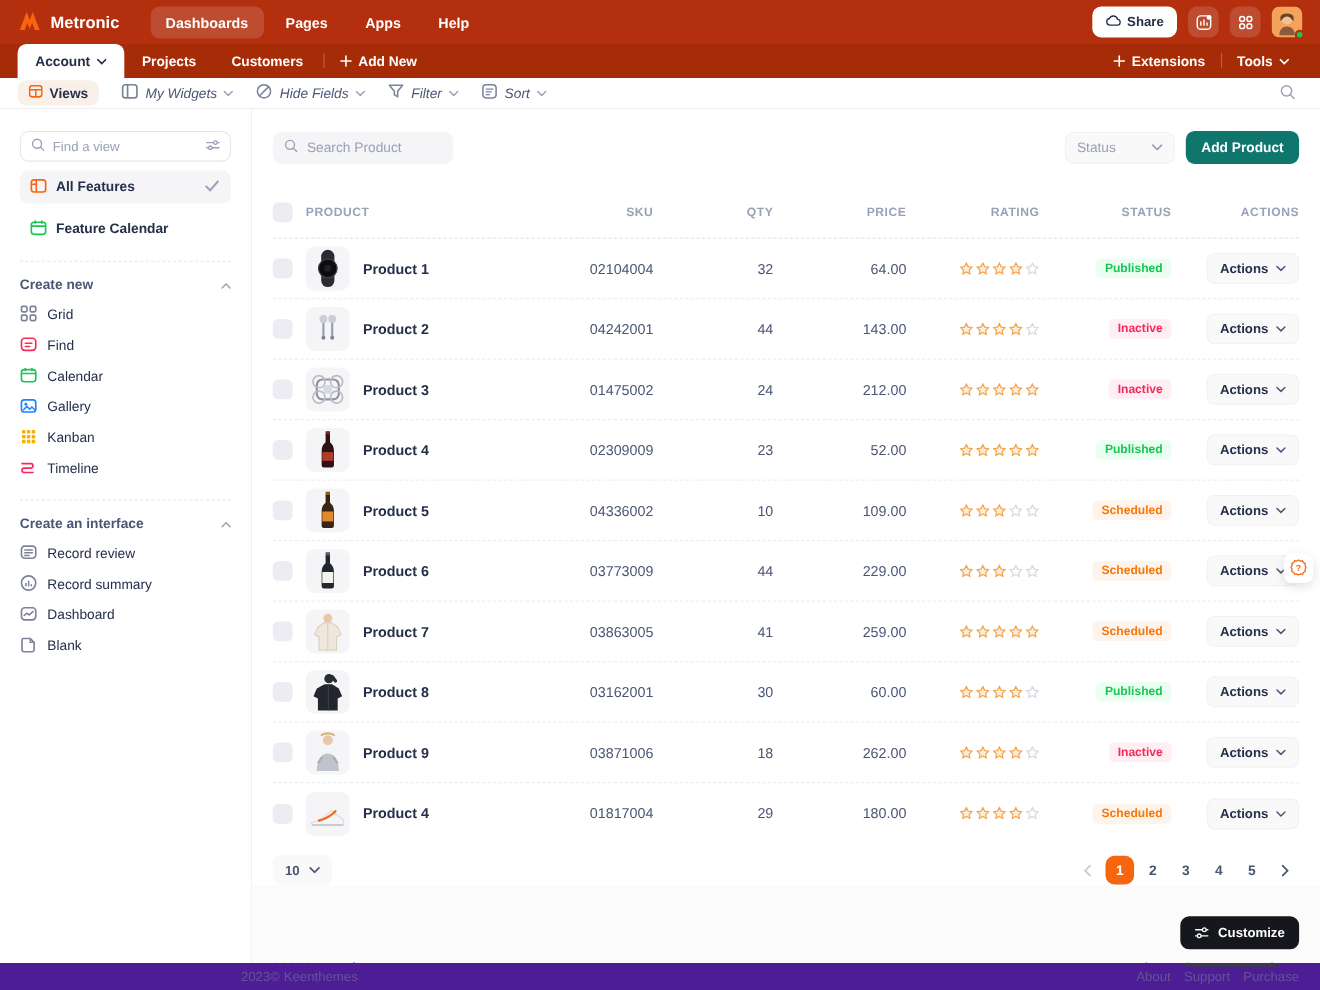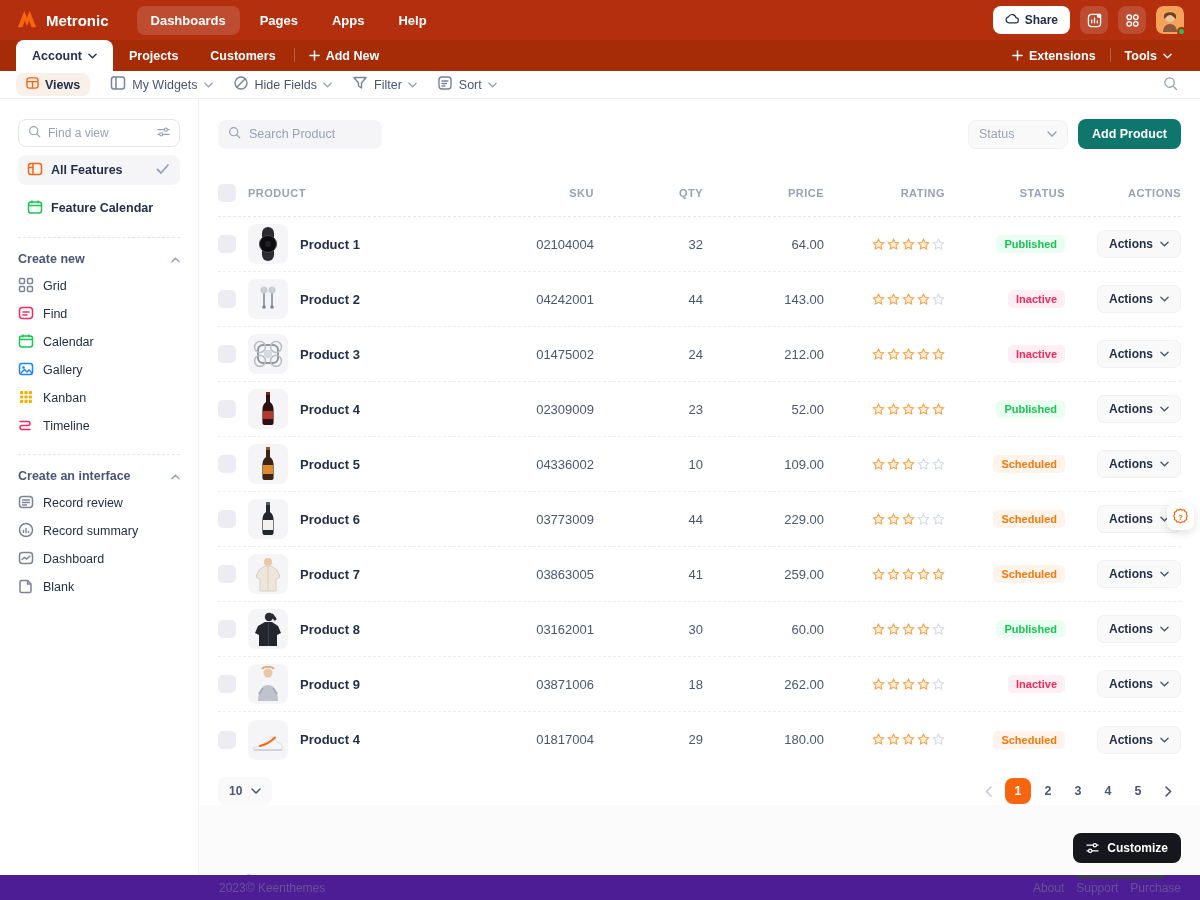--- a/index.html
+++ b/index.html
@@ -32,21 +32,21 @@
 
   
   .toolbar { height:28px; background:#fff; display:flex; align-items:center; padding:0 16px; border-bottom:1px solid #F1F1F4; }
   .tool-chip { display:flex; align-items:center; gap:6px; padding:4px 10px; border-radius:8px; font-size:12.5px; font-weight:600;
     color:#252F4A; background:#FAF0EA; cursor:pointer; margin-right:10px; }
   .tool-item { display:flex; align-items:center; gap:6px; padding:4px 10px; font-size:12.5px; font-weight:500; color:#4B5675; cursor:pointer; }
   .toolbar-right { margin-left:auto; display:flex; align-items:center; padding-right:6px; }
 
   
   .page { display:flex; height:776px; }
-  .sidebar { width:199px; border-right:1px solid #F1F1F4; padding:20px 18px; flex-shrink:0; }
+  .sidebar { width:229px; border-right:1px solid #F1F1F4; padding:20px 18px; flex-shrink:0; }
   .main { flex:1; display:flex; flex-direction:column; }
 
   
   .find-view { display:flex; align-items:center; gap:7px; height:28px; border:1px solid #E4E6EF; border-radius:8px; padding:0 9px; background:#fff; }
   .find-view input { border:none; outline:none; width:92px; font-size:12px; color:#4B5675; background:transparent; font-family:inherit; }
   .find-view input::placeholder { color:#99A1B7; }
   .side-view { display:flex; align-items:center; gap:8px; height:30px; padding:0 9px; border-radius:8px; font-size:12.5px; font-weight:600; color:#252F4A; cursor:pointer; margin-top:8px; }
   .side-view.selected { background:#F5F5F7; }
   .side-view .chk { margin-left:auto; }
   .side-divider { border-top:1px dashed #E4E6EF; margin:14px 0; }
@@ -216,21 +216,21 @@
 <div class="toolbar">
   <div class="tool-chip">
     <span>
       <svg width="13" height="12" viewBox="0 0 14 13">
           <rect x="1" y="1" width="12" height="11" rx="2.5" fill="none" stroke="#F8650F" stroke-width="1.5"></rect>
           <path d="M1 5h12M7 5v7" stroke="#F8650F" stroke-width="1.5"></path>
         </svg>
     </span>
     <span>Views</span>
   </div>
-  <div id="toolItems" style="display:flex;align-items:flex-start;">
+  <div id="toolItems" style="display:flex;align-items:flex-start;font-style:italic;">
       <div class="tool-item">
         <span><svg width="16" height="16" viewBox="0 0 16 16">
             <rect x="1.5" y="2" width="13" height="12" rx="2.5" fill="none" stroke="#78829D" stroke-width="1.5"></rect>
             <path d="M6 2v12" stroke="#78829D" stroke-width="1.5"></path>
           </svg></span>
         <span>My Widgets</span>
         <svg width="9" height="6" viewBox="0 0 10 6" style="">
           <path d="M1 1l4 4 4-4" fill="none" stroke="#99A1B7" stroke-width="1.5" stroke-linecap="round"></path>
         </svg>
       </div>

